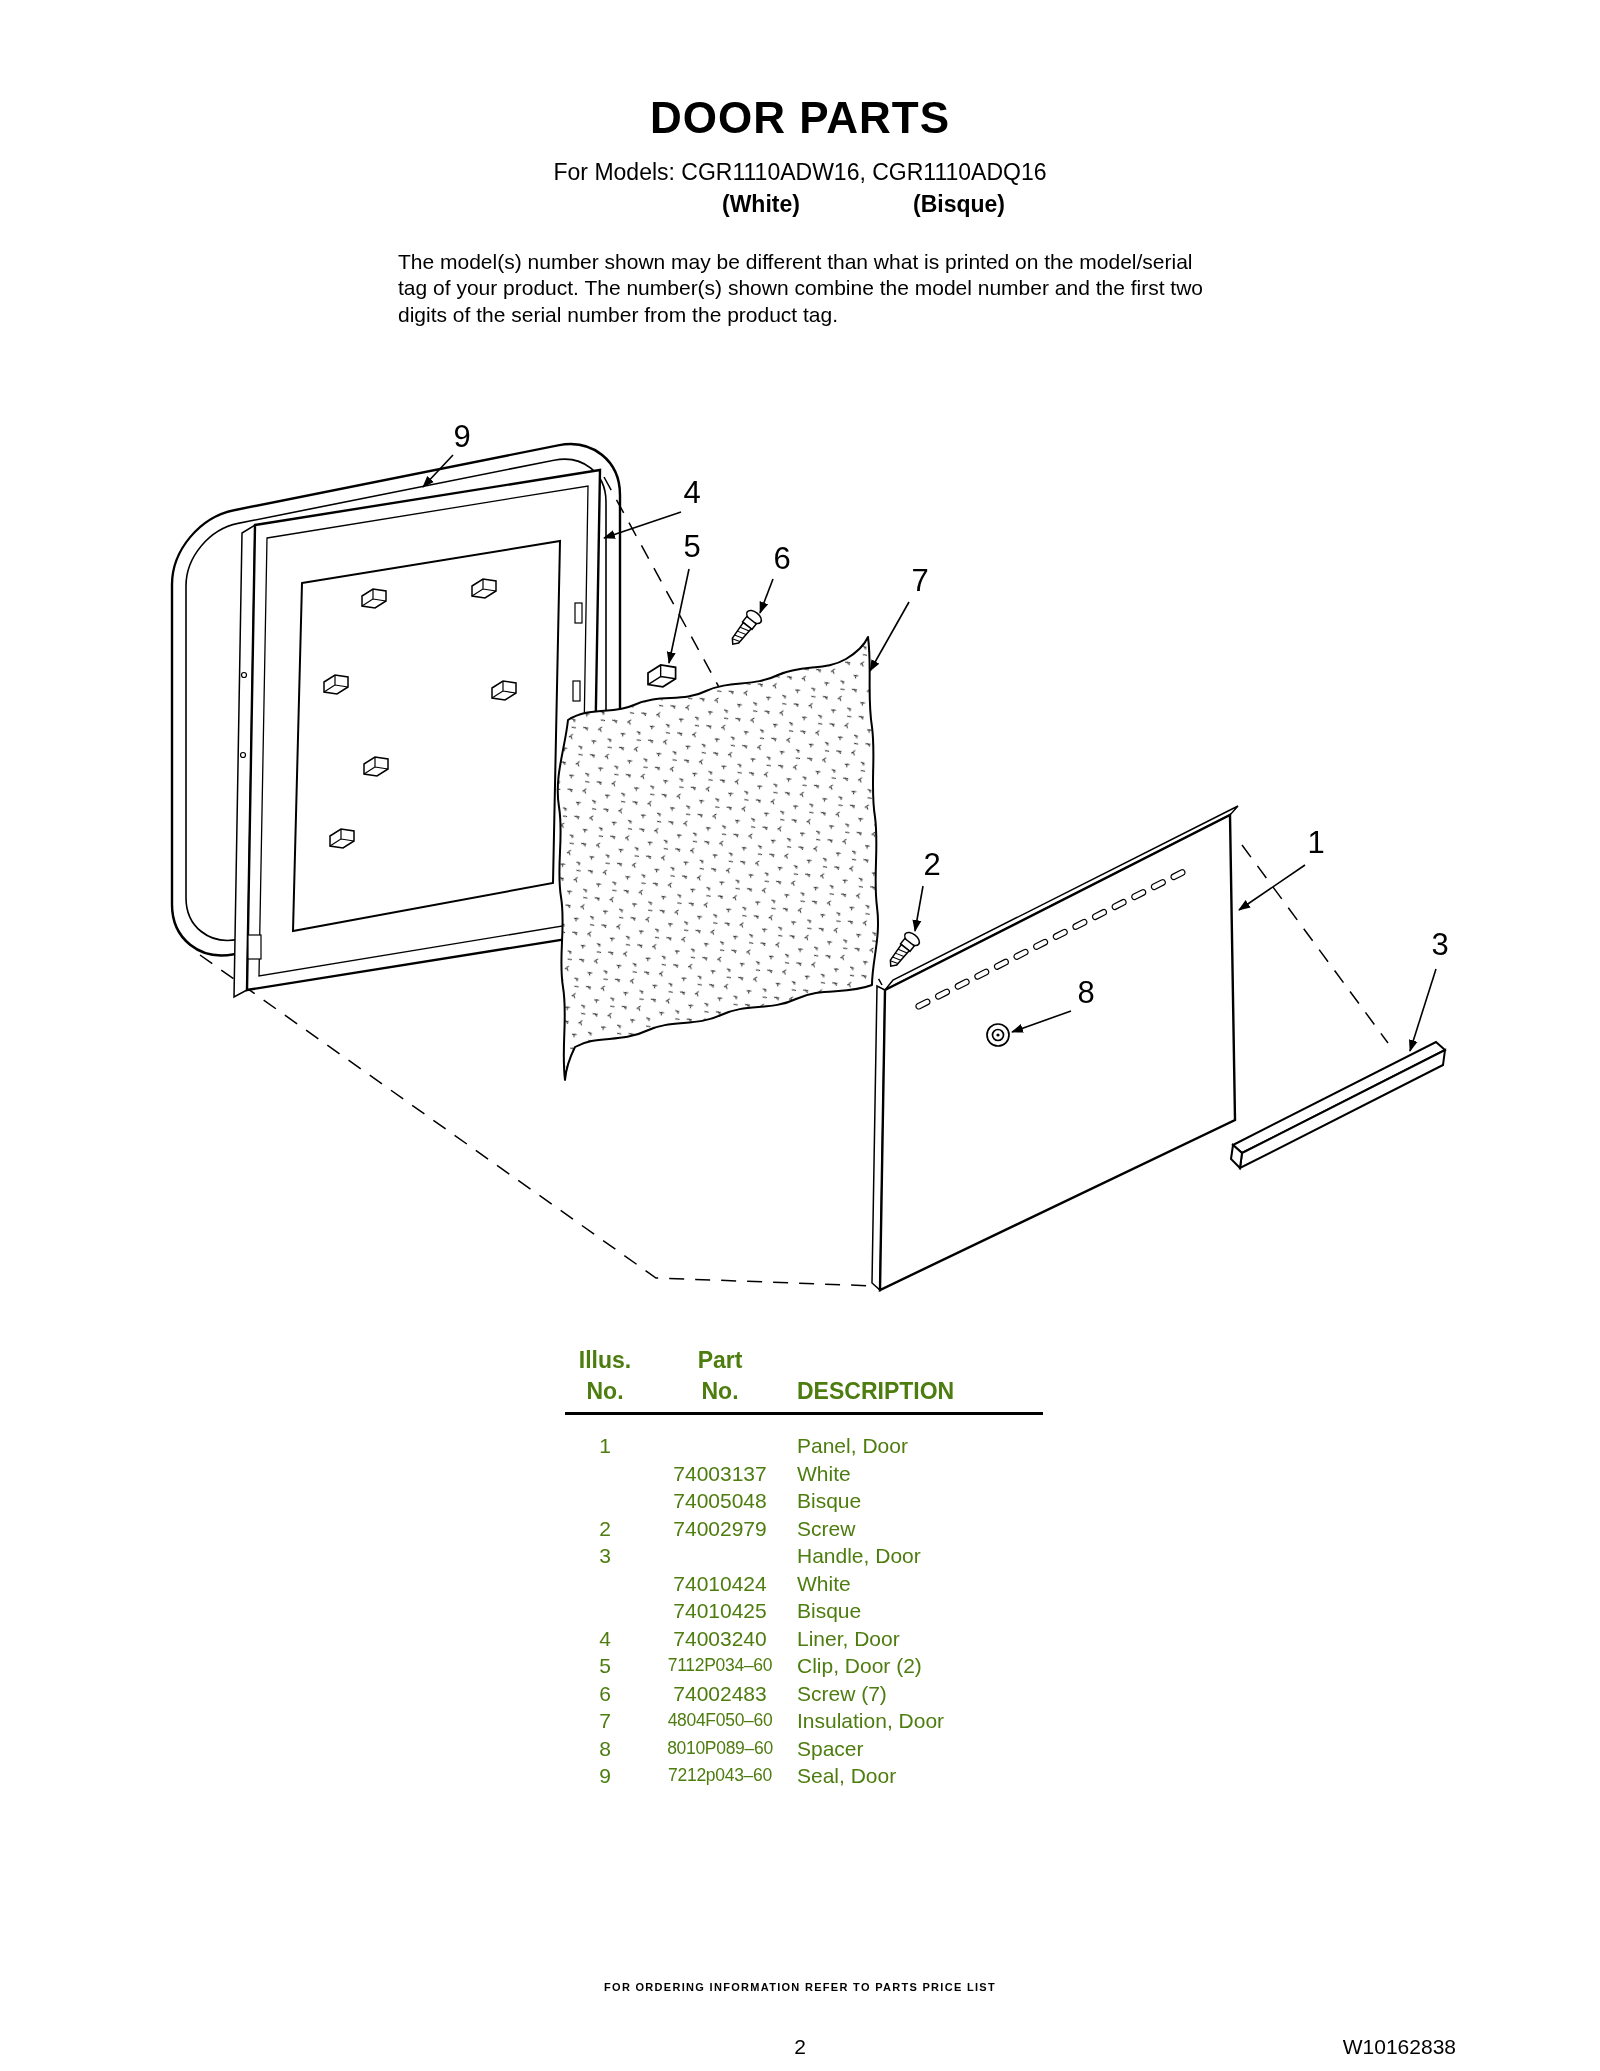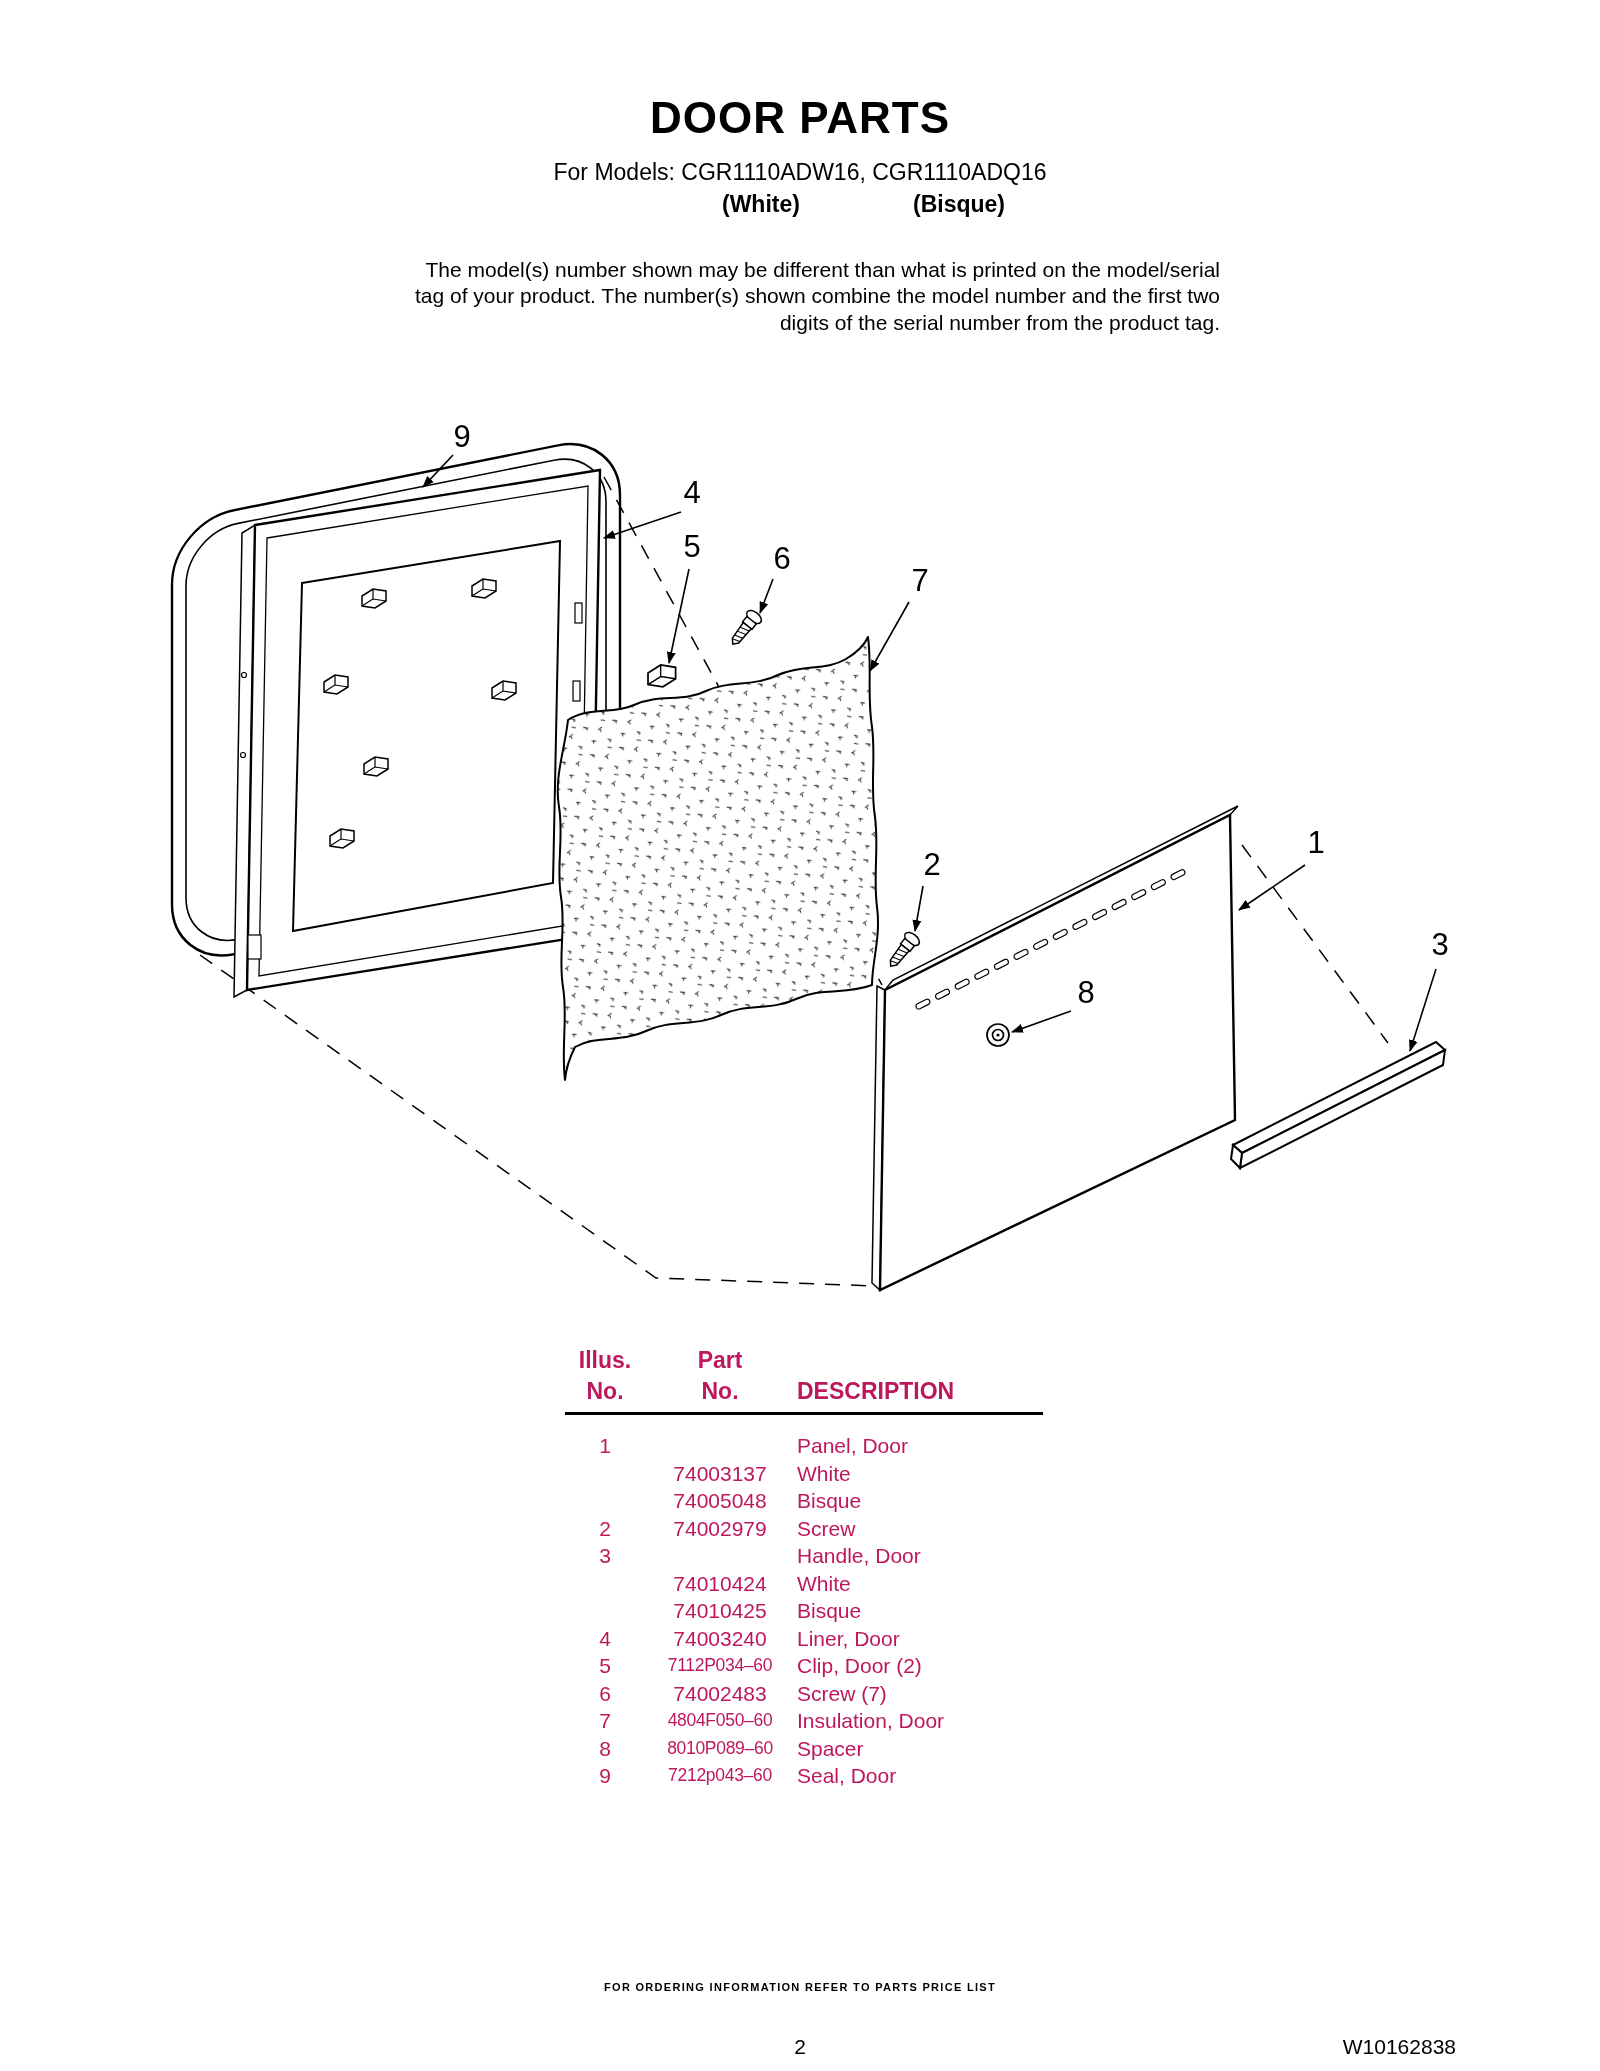--- a/index.html
+++ b/index.html
@@ -14,27 +14,27 @@
     font-size:44px; font-weight:bold; letter-spacing:1px;
   }
   .models {
     position:absolute; top:114px; left:0; right:0; text-align:center;
     font-size:23px; font-weight:normal;
   }
   .finish { position:absolute; top:146px; font-size:23px; font-weight:bold; }
   .finish-white { left:722px; }
   .finish-bisque { left:913px; }
   .disclaimer {
-    position:absolute; top:212px; left:398px; width:822px;
-    font-size:21px; line-height:1.25; text-align:right;
+    position:absolute; top:204px; left:398px; width:822px;
+    font-size:21px; line-height:1.25; text-align:left;
   }
   .diagram { position:absolute; top:330px; left:120px; }
 
   .table-wrap { position:absolute; top:1300px; left:565px; }
-  .parts-table { border-collapse:collapse; color:#be185d; }
+  .parts-table { border-collapse:collapse; color:#4d7c0f; }
   .parts-table th { font-size:23px; font-weight:bold; line-height:31px; vertical-align:bottom; }
   .parts-table td { font-size:21px; line-height:27.5px; vertical-align:top; }
   .c-illus { width:80px; text-align:center; }
   .c-part  { width:150px; text-align:center; }
   .c-desc  { width:248px; text-align:left; padding-left:2px; }
   .hrow2 th { border-bottom:3px solid #000; padding-bottom:5px; }
   .parts-table tbody tr:first-child td { padding-top:17px; }
   td.condensed { font-size:17.5px; letter-spacing:-0.3px; line-height:27.5px; }
 
   .footer-note {

